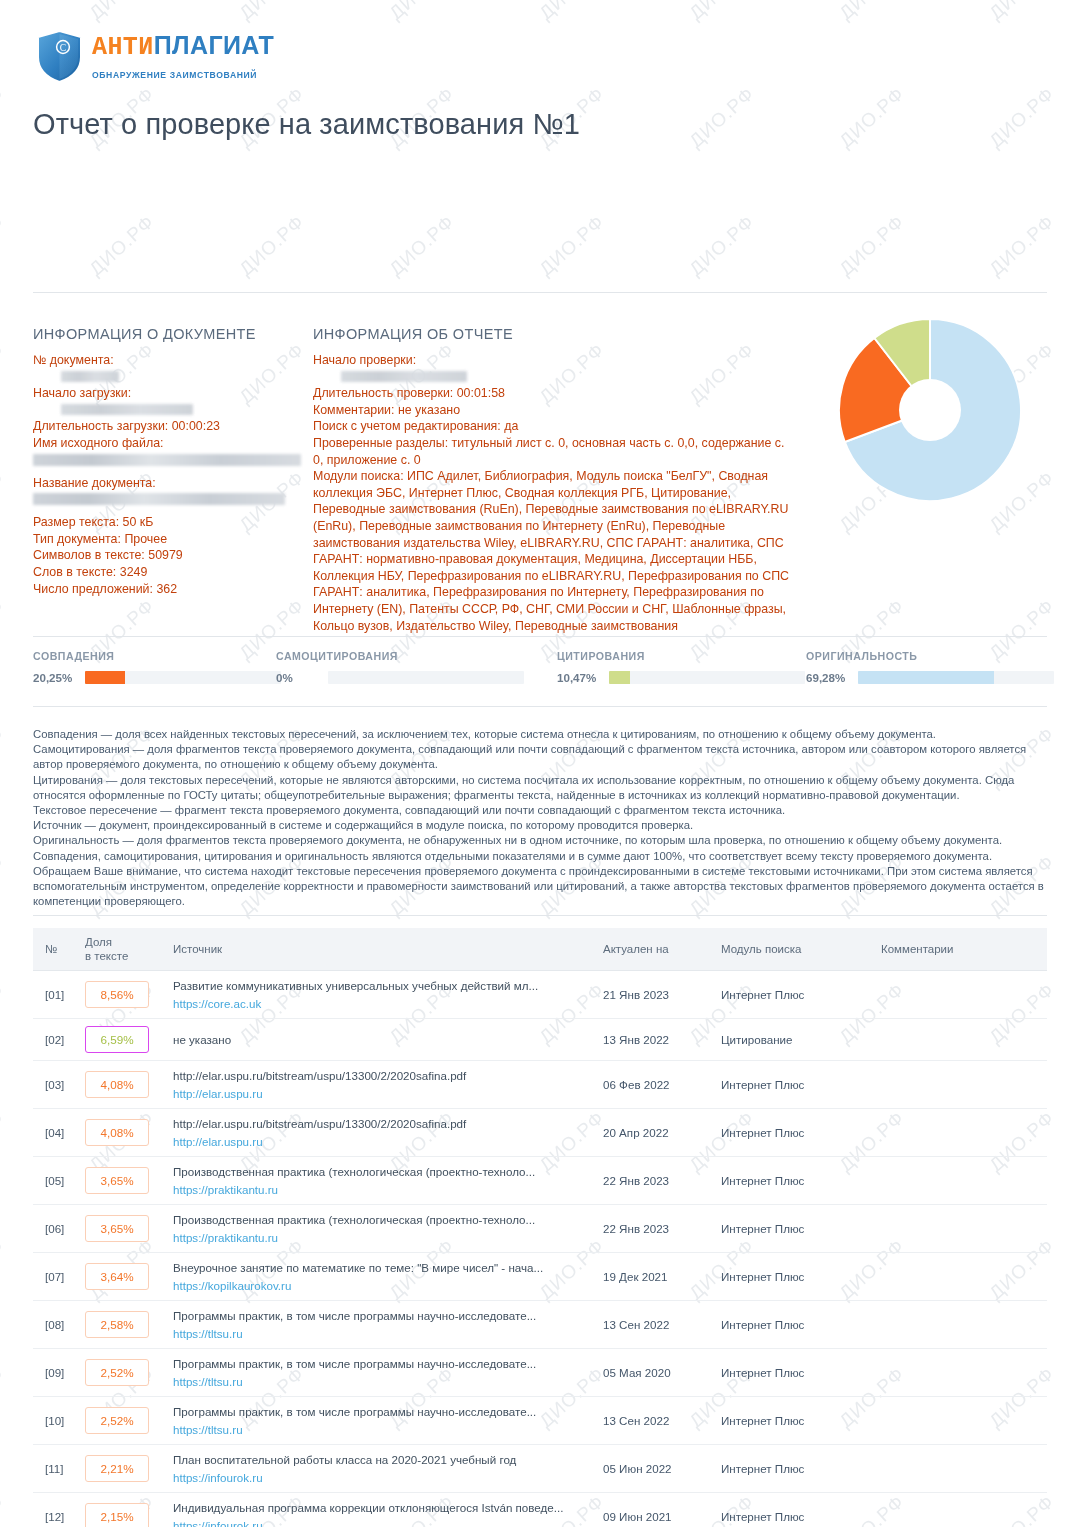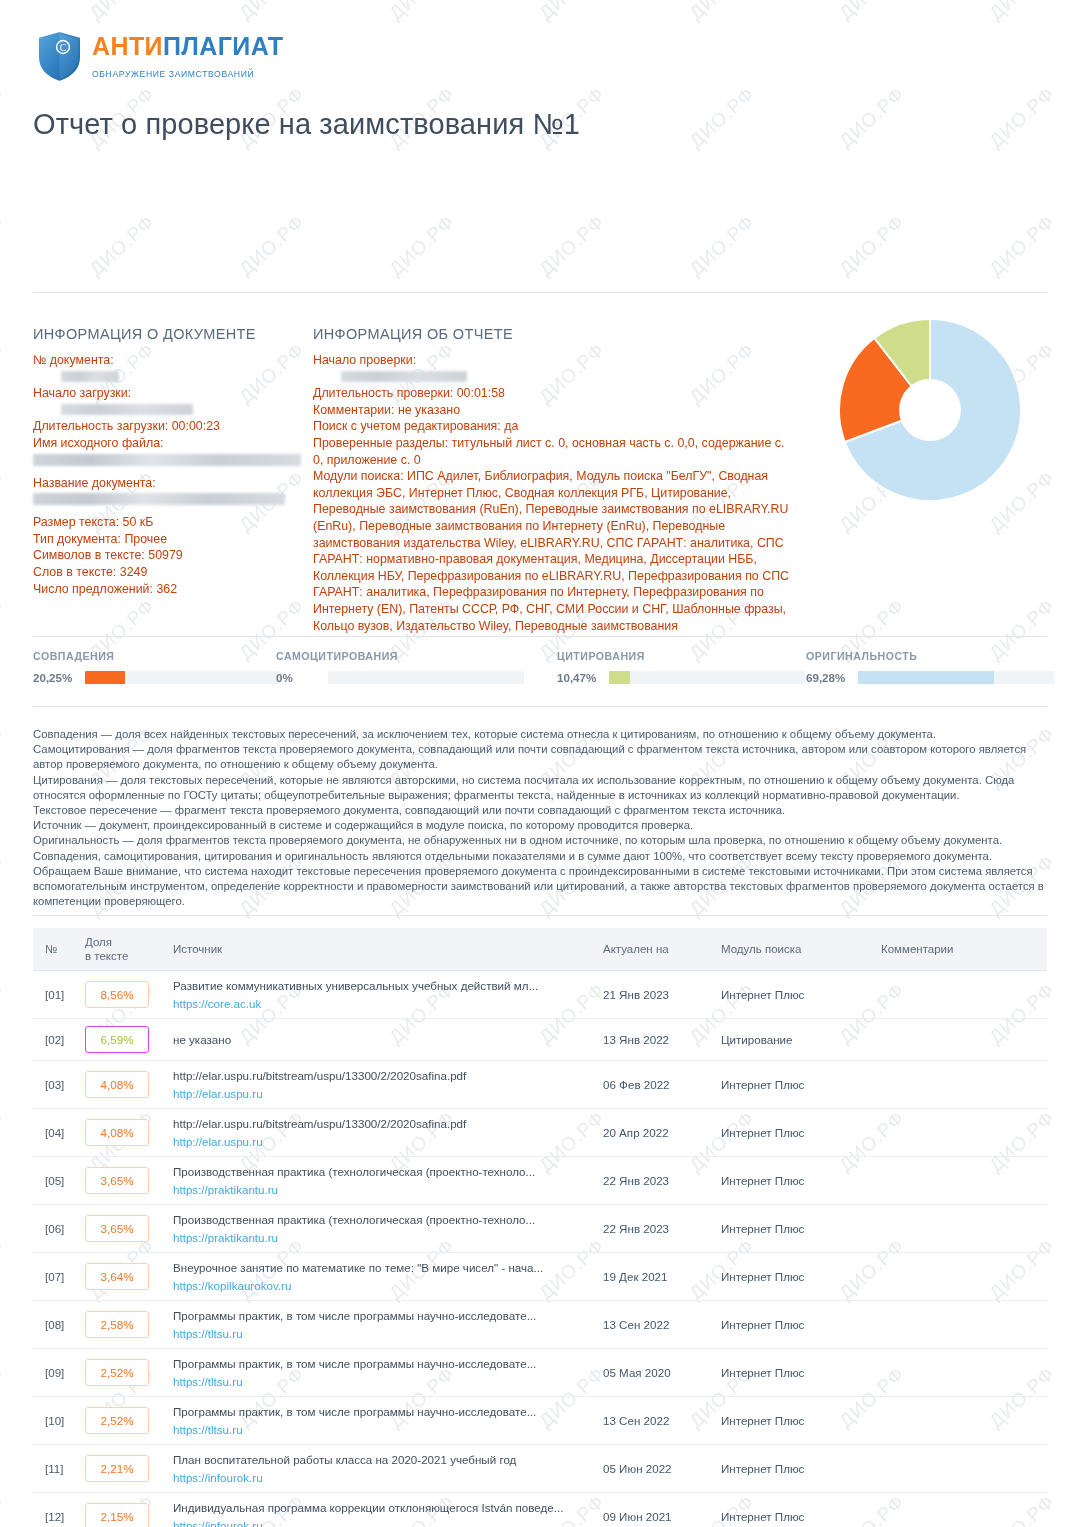--- a/index.html
+++ b/index.html
@@ -43,24 +43,24 @@
   .logo-wrap {
     position: absolute; left: 36px; top: 30px;
     display: flex; align-items: center; gap: 9px;
   }
   .shield { width: 47px; height: 53px; display: block; }
   .logo-text { display: flex; flex-direction: column; justify-content: center; }
   .logo-main {
     font-size: 25px; font-weight: bold; letter-spacing: .4px;
     line-height: 1.02;
   }
-  .logo-main .o { color: #f58220; }
+  .logo-main .o { color: #f58220; font-family: Liberation Mono, monospace; }
   .logo-main .b { color: #2f7fc1; }
   .logo-sub {
-    font-size: 8.6px; font-weight: normal; letter-spacing: .62px;
+    font-size: 8.6px; font-weight: bold; letter-spacing: .62px;
     color: #2f7fc1; margin-top: 10px;
   }
   .page-title {
     position: absolute; left: 33px; top: 108px;
     font-size: 29px; font-weight: 400; color: #3f4d5e;
     letter-spacing: .1px;
   }
 
   
   .hr {

